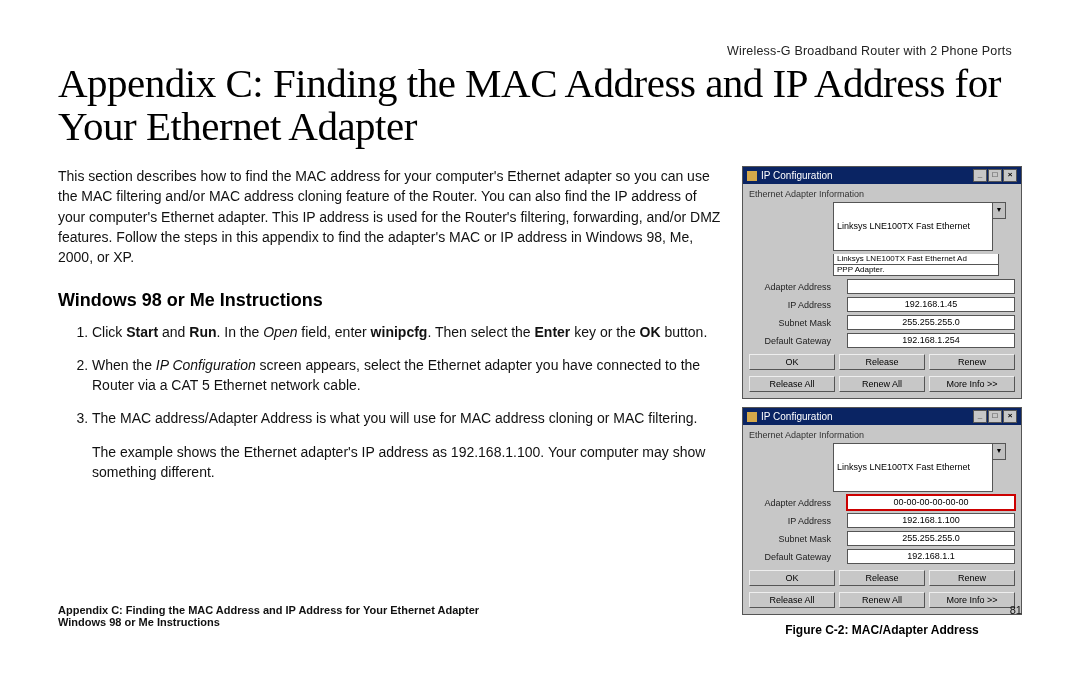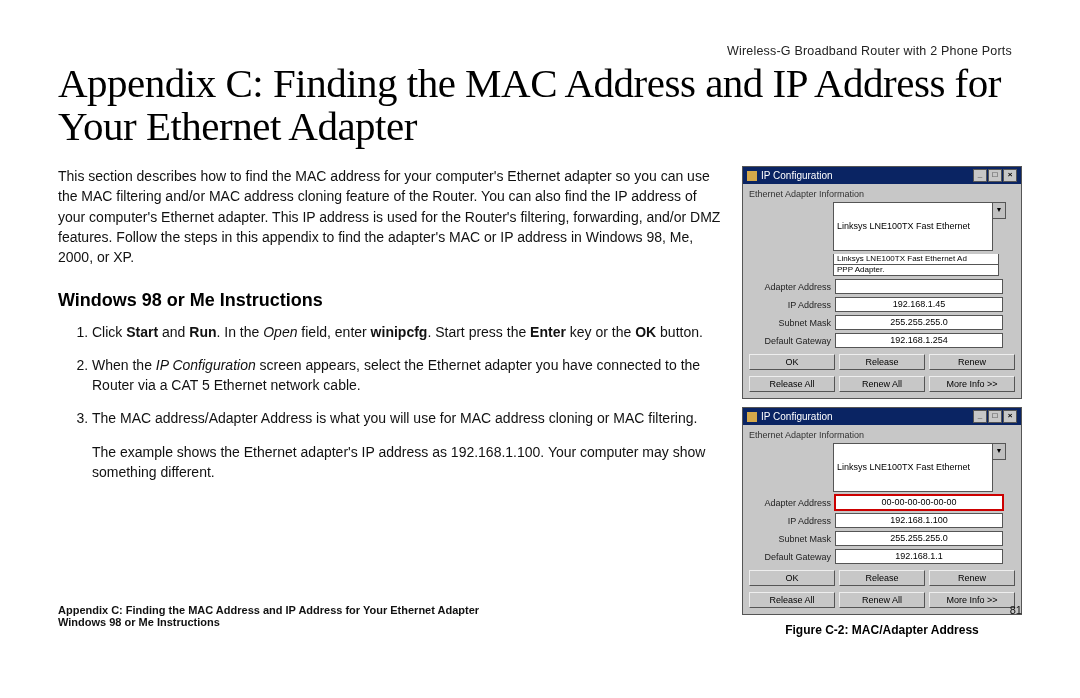--- a/index.html
+++ b/index.html
@@ -161,21 +161,21 @@
   }
   .inforow {
     display: flex;
     align-items: center;
     margin-top: 3px;
   }
   .inforow .lbl {
     width: 82px;
     font-size: 9px;
     text-align: right;
-    padding-right: 4px;
+    padding-right: 16px;
     color: #222;
   }
   .inforow .val {
     background: #fff;
     border: 1px solid #555;
     font-size: 9px;
     padding: 1px 0;
     width: 166px;
     text-align: center;
     height: 11px;
@@ -230,21 +230,21 @@
   <div class="header-label">Wireless-G Broadband Router with 2 Phone Ports</div>
   <h1 class="title">Appendix C: Finding the MAC Address and IP Address for Your Ethernet Adapter</h1>
 
   <div class="content-row">
     <div class="left-col">
       <p class="intro">This section describes how to find the MAC address for your computer's Ethernet adapter so you can use the MAC filtering and/or MAC address cloning feature of the Router. You can also find the IP address of your computer's Ethernet adapter. This IP address is used for the Router's filtering, forwarding, and/or DMZ features. Follow the steps in this appendix to find the adapter's MAC or IP address in Windows 98, Me, 2000, or XP.</p>
       <div class="subhead">Windows 98 or Me Instructions</div>
 
       <ol>
         <li>
-          <span>Click </span><b>Start</b><span> and </span><b>Run</b><span>. In the </span><i>Open</i><span> field, enter </span><b>winipcfg</b><span>. Start press the </span><b>Enter</b><span> key or the </span><b>OK</b><span> button.</span>
+          <span>Click </span><b>Start</b><span> and </span><b>Run</b><span>. In the </span><i>Open</i><span> field, enter </span><b>winipcfg</b><span>. Then select the </span><b>Enter</b><span> key or the </span><b>OK</b><span> button.</span>
         </li>
         <li>
           <span>When the </span><i>IP Configuration</i><span> screen appears, select the Ethernet adapter you have connected to the Router via a CAT 5 Ethernet network cable.</span>
         </li>
         <li>
           <div class="li-para">The MAC address/Adapter Address is what you will use for MAC address cloning or MAC filtering.</div>
           <div class="li-para">The example shows the Ethernet adapter's IP address as 192.168.1.100. Your computer may show something different.</div>
         </li>
       </ol>
     </div>

